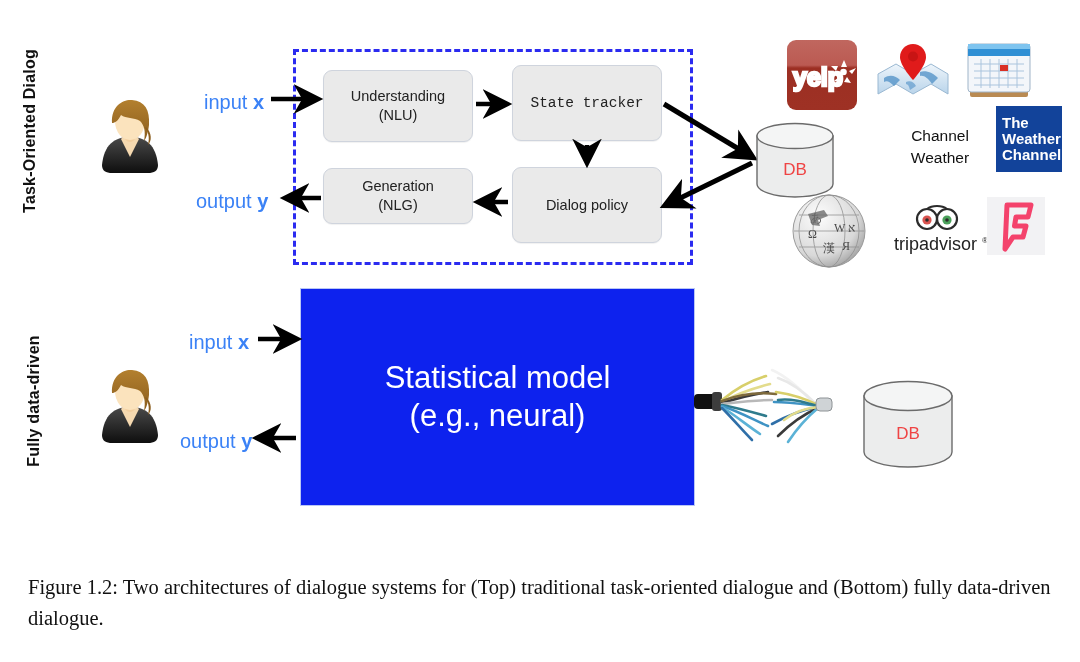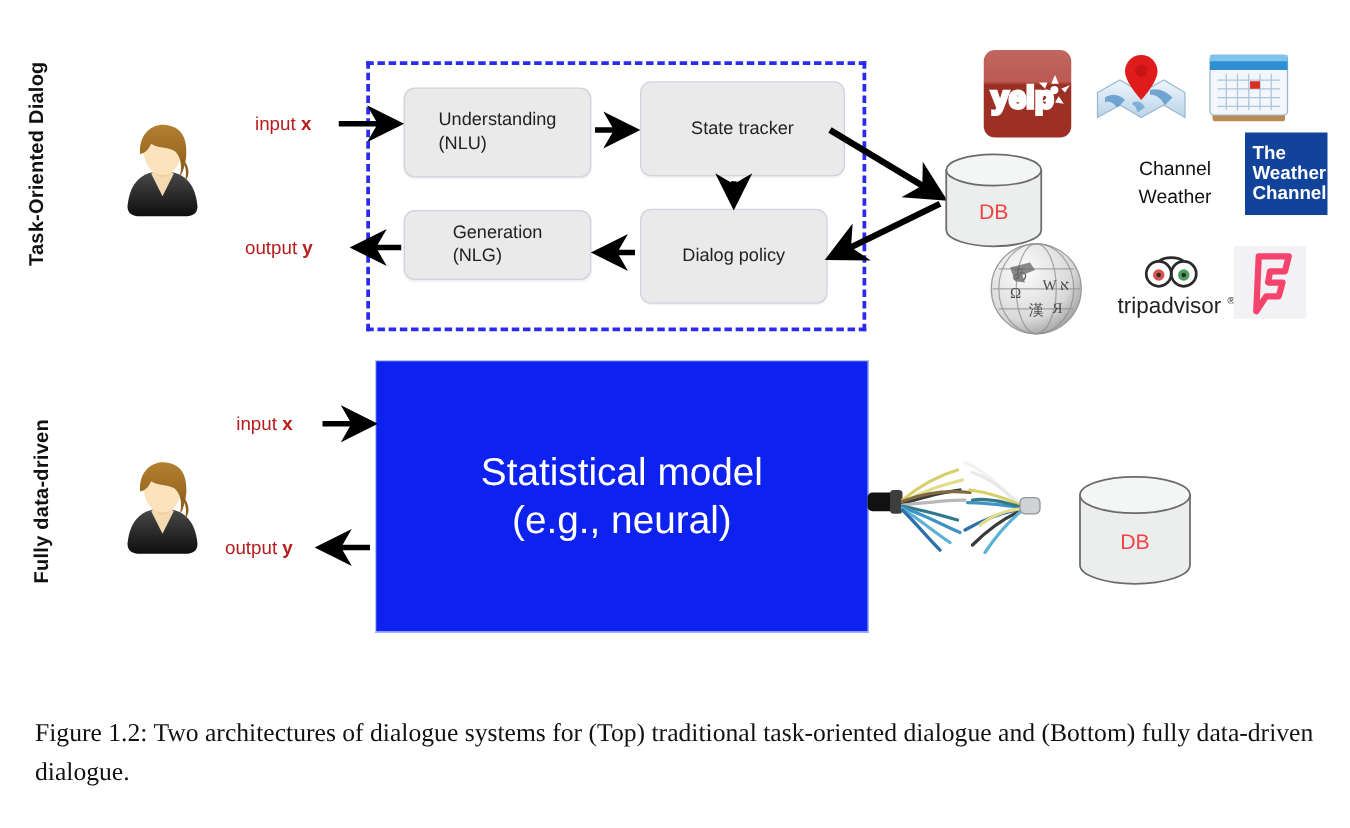--- a/index.html
+++ b/index.html
@@ -10,30 +10,30 @@
   
   .row-label{position:absolute;font-weight:bold;font-size:16px;color:#111;
              transform-origin:50% 50%;white-space:nowrap;letter-spacing:.2px;}
   #label-top{left:-70px;top:122px;width:200px;text-align:center;transform:rotate(-90deg);}
   #label-bottom{left:-66px;top:392px;width:200px;text-align:center;transform:rotate(-90deg);}
 
   
   .avatar{position:absolute;width:84px;height:84px;}
 
   
-  .io-label{position:absolute;font-size:15px;color:#b91c1c;white-space:nowrap;}
+  .io-label{position:absolute;font-size:20px;color:#3b82f6;white-space:nowrap;}
   .io-label b{font-weight:bold;}
 
   
   #dashed-box{position:absolute;left:293px;top:49px;width:400px;height:216px;
               border:3px dashed #2b2bf0;box-sizing:border-box;}
 
   
   .mbox{position:absolute;background:#eaeaea;border:1px solid #cfd4dd;border-radius:9px;
-        display:flex;align-items:center;justify-content:center;text-align:left;
+        display:flex;align-items:center;justify-content:center;text-align:center;
         font-size:14.5px;line-height:1.3;color:#222;box-sizing:border-box;
         box-shadow:0 1px 1px rgba(0,0,0,.06);}
 
   
   #stat-model{position:absolute;left:300px;top:288px;width:395px;height:218px;
       background:#0d22ee;border:1px solid #b9c6f5;box-sizing:border-box;
       display:flex;align-items:center;justify-content:center;text-align:center;
       color:#fff;font-size:31px;line-height:1.22;}
 
   
@@ -106,21 +106,21 @@
 
   <div id="dashed-box"></div>
 
   <div class="mbox" style="left:323px;top:70px;width:150px;height:72px;">
     <div>
       <div>Understanding</div>
       <div>(NLU)</div>
     </div>
   </div>
 
-  <div class="mbox" style="left:512px;top:65px;width:164px;height:76px;">
+  <div class="mbox" style="left:512px;top:65px;width:150px;height:76px;font-family:Liberation Mono, monospace;">
     <div>
       <div>State tracker</div>
     </div>
   </div>
 
   <div class="mbox" style="left:512px;top:167px;width:150px;height:76px;">
     <div>
       <div>Dialog policy</div>
     </div>
   </div>

